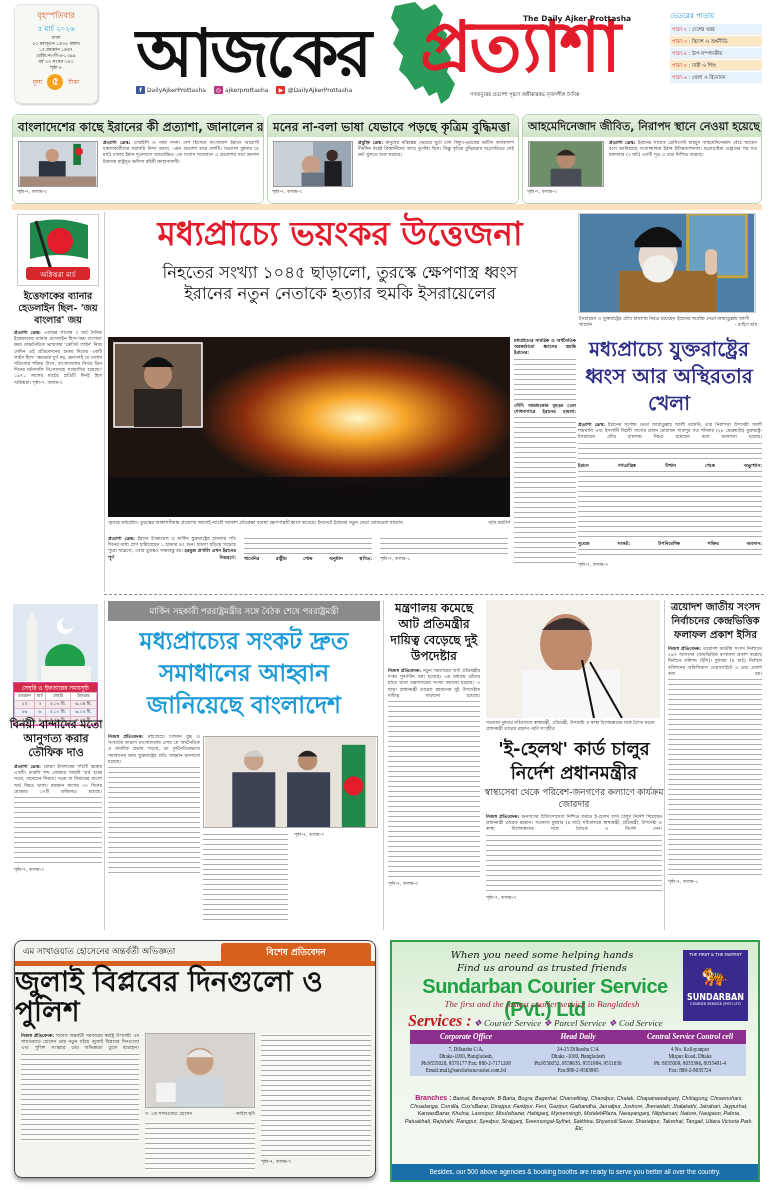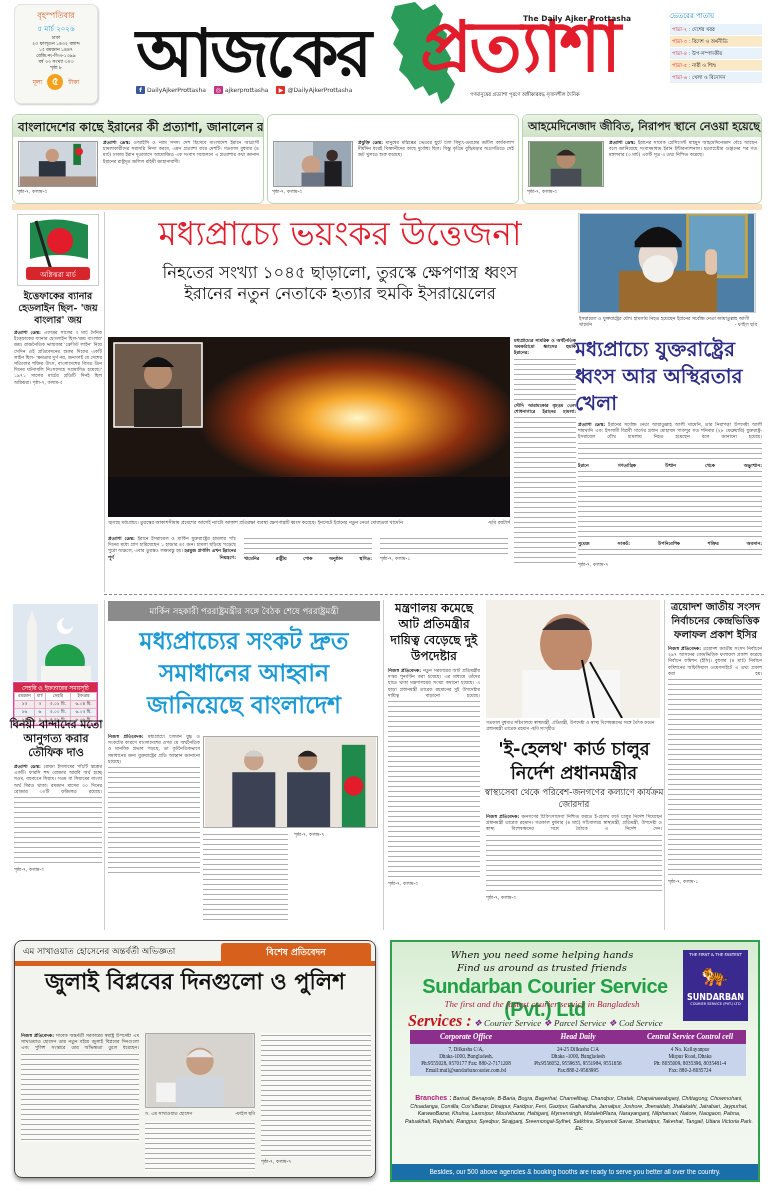--- a/index.html
+++ b/index.html
@@ -32,27 +32,27 @@
 
 .teaser{top:114px;height:90px;border:1px solid #b9d4b0;border-radius:6px;background:#fff;overflow:hidden}
 .teaser .th{background:linear-gradient(#e9f3e4,#cfe3c7);height:22px;font-size:12px;font-weight:bold;color:#1a1a1a;padding:3px 5px;white-space:nowrap;overflow:hidden}
 .teaser .img{position:absolute;top:26px;left:5px;height:46px;border:1px solid #999}
 .teaser .body{position:absolute;top:25px;right:4px;height:48px}
 .teaser .bottom{position:absolute;left:4px;right:4px;top:74px;height:14px}
 .peach{left:12px;top:204px;width:750px;height:6px;background:#fbe1c0}
 
 #agnijhora{left:17px;top:214px;width:82px;height:72px;border:1px solid #ccc;background:#fff}
 #lead-side-head{left:14px;top:290px;width:88px;text-align:center;font-size:9.5px;font-weight:bold;line-height:12px;color:#111}
-#lead-title{left:110px;top:212px;width:460px;text-align:center;font-size:33px;font-weight:normal;color:#e21c2b;line-height:44px;font-family:"DejaVu Serif",serif}
+#lead-title{left:110px;top:212px;width:460px;text-align:center;font-size:33px;font-weight:bold;color:#e21c2b;line-height:44px;font-family:"DejaVu Serif",serif}
 #lead-sub{left:110px;top:262px;width:460px;text-align:center;font-size:16.5px;color:#111;line-height:21px}
 #lead-photo{left:108px;top:337px;width:402px;height:180px;overflow:hidden}
 #lead-caption{left:108px;top:520px;width:402px;font-size:4.7px;line-height:6.5px;color:#333}
 #khamenei{left:578px;top:213px;width:178px;height:100px;border:1px solid #ccc;overflow:hidden}
 #khamenei-cap{left:579px;top:316px;width:178px;font-size:4.7px;line-height:6.2px;color:#333}
-#us-title{left:575px;top:336px;width:188px;text-align:left;color:#2e2e87;font-weight:bold;font-size:20px;line-height:27px}
+#us-title{left:575px;top:336px;width:188px;text-align:center;color:#2e2e87;font-weight:bold;font-size:20px;line-height:27px}
 
 #grey-kicker{left:108px;top:601px;width:272px;height:20px;background:#8b8b8b;color:#fff;font-size:8.5px;line-height:20px;text-align:center}
 #blue-title{left:108px;top:625px;width:272px;text-align:center;color:#1b9ad6;font-size:23.5px;line-height:32px;font-weight:bold}
 #mosque{left:13px;top:604px;width:85px;height:77px;background:linear-gradient(#dbe6f0,#eef3f8)}
 #sehri{left:13px;top:682px;width:85px;border:1px solid #d4a;font-size:4.3px}
 #sehri .sh{background:#d62a4a;color:#fff;text-align:center;font-size:6px;height:9px;line-height:9px}
 #sehri table{width:100%;border-collapse:collapse}
 #sehri td,#sehri th{border:1px solid #e0b5c2;text-align:center;height:7px;font-weight:normal}
 #sehri tr:nth-child(even) td{background:#f6e7ec}
 #sehri tr:nth-child(odd) td{background:#eef0f8}
@@ -62,21 +62,21 @@
 #tareq-photo{left:486px;top:600px;width:174px;height:118px;overflow:hidden}
 #tareq-cap{left:486px;top:720px;width:174px;font-size:4.5px;line-height:6px;color:#333}
 #ehealth-title{left:484px;top:737px;width:180px;text-align:center;font-size:18px;font-weight:bold;line-height:24px;color:#111}
 #ehealth-sub{left:484px;top:786px;width:180px;text-align:center;font-size:8.8px;line-height:12px;color:#222}
 #ec-title{left:668px;top:600px;width:95px;text-align:center;font-size:10px;font-weight:bold;line-height:14px;color:#111}
 
 #special{left:14px;top:940px;width:362px;height:238px;border:1.5px solid #444;border-radius:8px;background:#f3f4f0;box-shadow:0 3px 4px #999;overflow:hidden}
 #special .kick{position:absolute;left:8px;top:4px;font-size:8.6px;color:#222}
 #special .tag{position:absolute;right:4px;top:2px;width:150px;height:18px;background:#d7611c;color:#fff;font-size:9px;line-height:18px;text-align:center;border-radius:3px 3px 0 0;font-weight:bold}
 #special .band{position:absolute;left:0;top:20px;right:0;height:5px;background:#d7611c}
-#special .title{position:absolute;left:0;top:26px;width:100%;text-align:center;font-size:22px;font-weight:bold;line-height:30px;color:#111}
+#special .title{position:absolute;left:0;top:26px;width:100%;text-align:left;font-size:28px;font-weight:bold;line-height:30px;color:#111}
 #special .photo{position:absolute;left:130px;top:92px;width:110px;height:75px;border:1px solid #aaa;overflow:hidden}
 #special .pcap{position:absolute;left:130px;top:170px;width:110px;font-size:4.5px;color:#333}
 
 #ad{left:390px;top:940px;width:370px;height:242px;border:2px solid #2fa04b;background:linear-gradient(#d7ecd2,#eef6ea 40%,#f3f8f1);overflow:hidden}
 #ad .slogan{position:absolute;left:0;width:300px;top:6px;text-align:center;font-family:"DejaVu Serif",serif;font-style:italic;font-size:10px;line-height:13px;color:#111}
 #ad .brand{position:absolute;left:8px;top:33px;width:290px;text-align:center;font-family:"Liberation Sans",sans-serif;font-weight:bold;font-size:20px;color:#22a046;letter-spacing:-.5px}
 #ad .sub{position:absolute;left:0;width:300px;top:57px;text-align:center;font-family:"Liberation Serif",serif;font-style:italic;font-size:9px;color:#b01e43}
 #ad .svc{position:absolute;left:16px;top:70px;font-family:"Liberation Serif",serif;font-style:italic;font-size:9px;color:#333;white-space:nowrap}
 #ad .svc .lbl{color:#c4141d;font-weight:bold;font-size:16px}
 #ad .svc .dia{color:#7a2b8a}
@@ -148,20 +148,21 @@
       <circle cx="62" cy="10" r="4" fill="#d6262b"></circle>
     <rect x="20" y="20" width="28" height="26" fill="#2c3440"></rect>
       <circle cx="34" cy="14" r="7" fill="#c79a7d"></circle>
       <rect x="0" y="36" width="80" height="10" fill="#a48a7a"></rect>
   </svg>
   <div class="body txt" style="left:90px"><b>প্রত্যাশা ডেস্ক:</b> <span>ওআইসি ও ন্যাম সদস্য দেশ হিসেবে বাংলাদেশ ইরানে আগ্রাসী হামলাকারীদের সরাসরি নিন্দা করবে, এমন প্রত্যাশা করে দেশটি। গতকাল বুধবার (৪ মার্চ) ঢাকার ইরান দূতাবাসে আয়োজিত এক সংবাদ সম্মেলনে এ প্রত্যাশার কথা জানান ইরানের রাষ্ট্রদূত জলিল রহিমী জাহানাবাদী।</span></div>
   <div class="bottom txt"><span>পৃষ্ঠা-৭, কলাম-৫</span></div>
 </div>
 
 <div class="abs teaser" style="left:267px;width:252px">
+  <div class="th">মনের না-বলা ভাষা যেভাবে পড়ছে কৃত্রিম বুদ্ধিমত্তা</div>
   <svg class="img" style="width:80px" viewBox="0 0 80 46">
     <rect width="80" height="46" fill="#9aa7b4"></rect>
       <rect x="0" y="0" width="40" height="46" fill="#c9d0d6"></rect>
       <circle cx="38" cy="24" r="10" fill="#c8a088"></circle>
       <rect x="28" y="32" width="24" height="14" fill="#6a7482"></rect>
       <circle cx="60" cy="14" r="6" fill="#3a2b26"></circle>
       <rect x="52" y="20" width="18" height="26" fill="#1e1e22"></rect>
   </svg>
   <div class="body txt" style="left:90px"><b>প্রযুক্তি ডেস্ক:</b> <span>মানুষের মস্তিষ্কের ভেতরে ছুটে চলা বিদ্যুৎ-তরঙ্গের জটিল কার্যকলাপ দীর্ঘদিন ধরেই বিজ্ঞানীদের কাছে দুর্বোধ্য ছিল। কিন্তু কৃত্রিম বুদ্ধিমত্তার অগ্রগতিতে সেই জট খুলতে শুরু করেছে।</span></div>
   <div class="bottom txt"><span>পৃষ্ঠা-৭, কলাম-৫</span></div>

